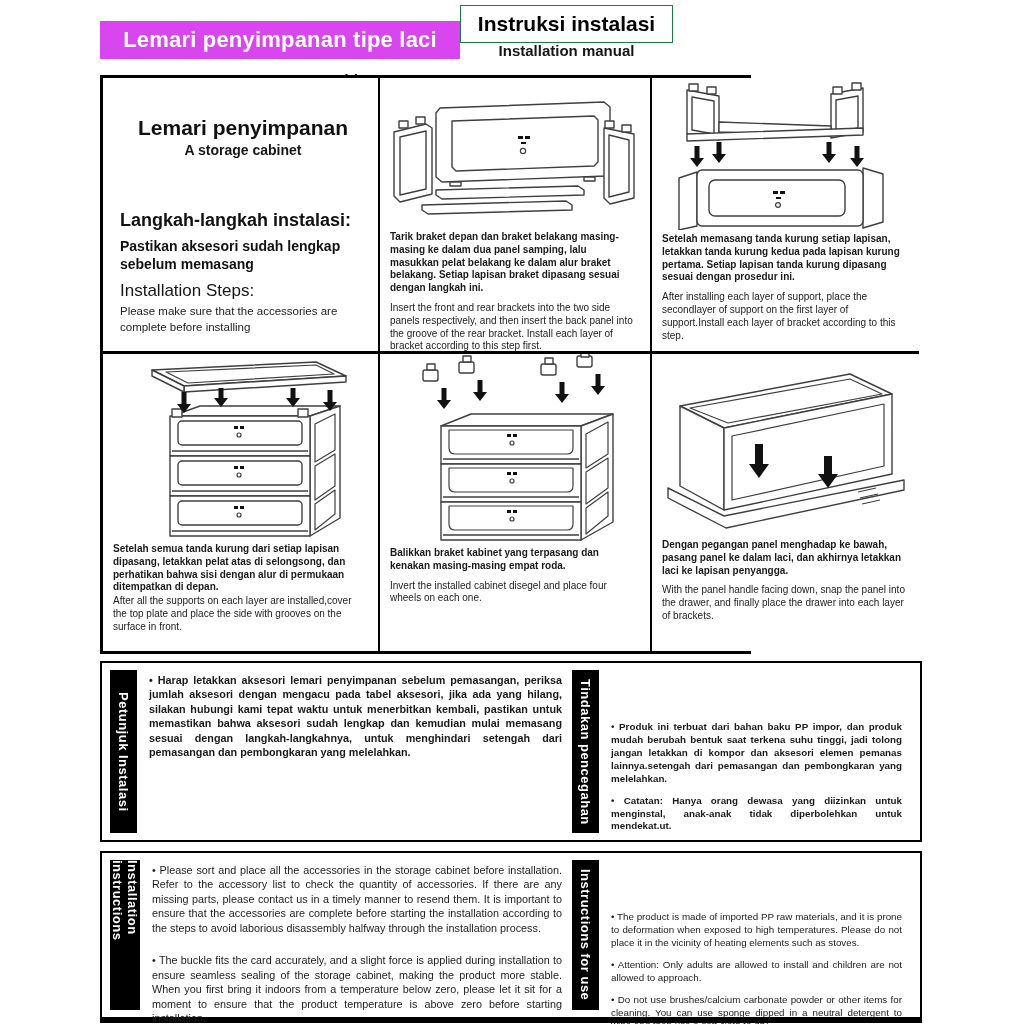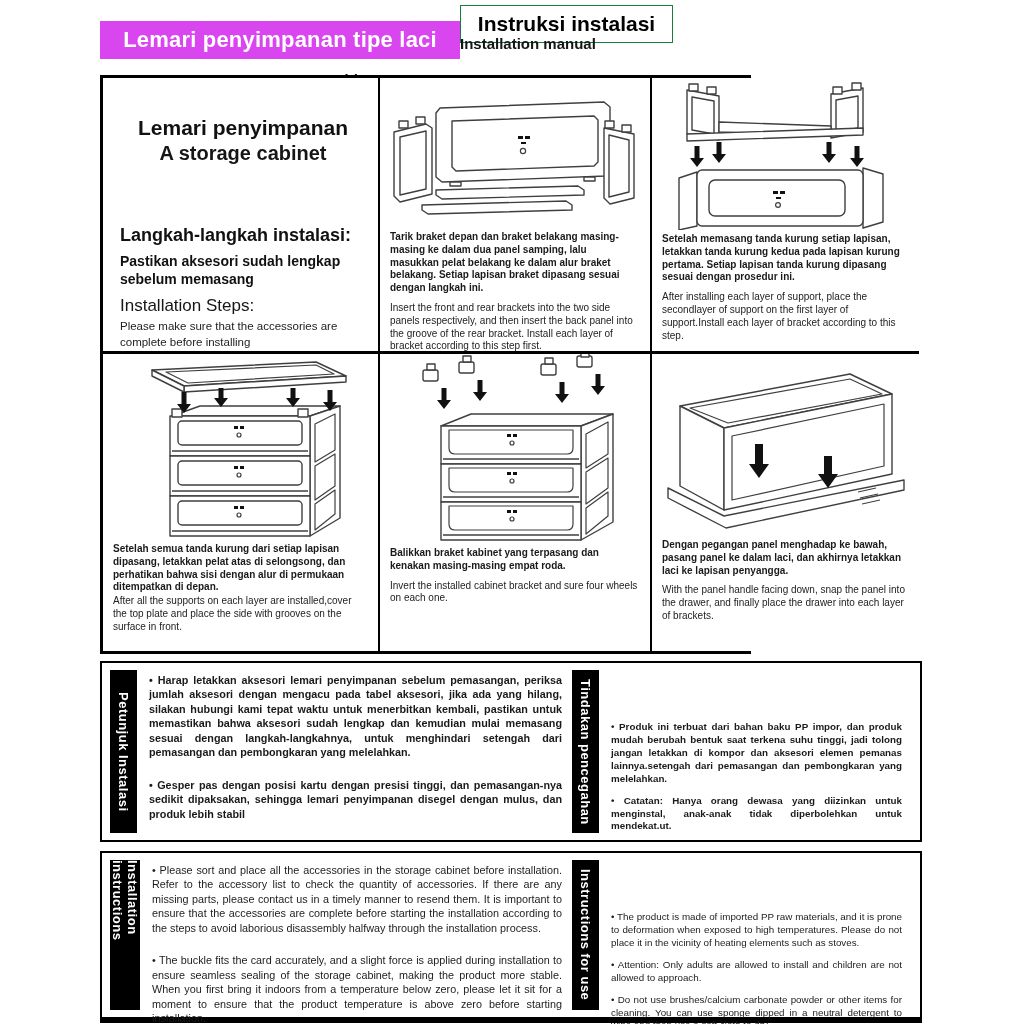--- a/index.html
+++ b/index.html
@@ -8,40 +8,40 @@
 
   
   .banner-black{position:absolute;left:100px;top:5px;width:360px;height:38px;
     background:#d946ef;color:#fff;font-weight:bold;font-size:22px;
     display:flex;align-items:center;justify-content:center;letter-spacing:.2px;margin-top:16px;}
   .banner-white{position:absolute;left:460px;top:5px;width:213px;height:38px;
     border:1px solid #15803d;box-sizing:border-box;background:#fff;color:#000;
     font-weight:bold;font-size:21px;display:flex;align-items:center;justify-content:center;}
   .sub1{position:absolute;left:100px;top:47px;width:360px;text-align:center;
     font-size:15px;font-weight:600;color:#161616;margin-top:24px;}
-  .sub2{position:absolute;left:460px;top:35px;width:213px;text-align:left;
+  .sub2{position:absolute;left:460px;top:42px;width:213px;text-align:center;
     font-size:15px;font-weight:600;color:#161616;}
 
   
   .grid{position:absolute;left:100px;top:75px;width:651px;height:579px;
     box-sizing:border-box;border:3px solid #000;display:grid;
     grid-template-columns:277px 272px 267px;grid-template-rows:276px 297px;background:#fff;}
   .cell{box-sizing:border-box;display:flex;flex-direction:column;overflow:hidden;background:#fff;}
   .c-r{border-right:2px solid #000;}
   .r1{border-bottom:3px solid #000;}
   .illus{flex:0 0 auto;display:block;margin:0 auto;}
   .cell-text{padding:3px 12px 6px 10px;}
   .txt-id{font-size:10px;line-height:1.28;font-weight:600;color:#1a1a1a;margin:0 0 7px 0;}
   .txt-en{font-size:10px;line-height:1.28;font-weight:normal;color:#222;margin:0;}
   .nogap .txt-id{margin-bottom:1px;}
 
   
   .intro{padding:38px 12px 0 17px;}
   .p-name{font-size:21px;font-weight:bold;text-align:center;margin:0;color:#111;}
-  .p-sub{font-size:20px;font-weight:600;text-align:center;margin:2px 0 8px 0;color:#161616;}
+  .p-sub{font-size:14px;font-weight:600;text-align:center;margin:2px 0 0 0;color:#161616;}
   .h-id{font-size:18px;font-weight:bold;margin:52px 0 0 0;color:#111;}
   .n-id{font-size:14px;font-weight:bold;margin:6px 0 0 0;line-height:1.3;color:#111;}
   .h-en{font-size:17px;font-weight:500;margin:8px 0 0 0;color:#161616;}
   .n-en{font-size:11.5px;font-weight:normal;margin:3px 0 0 0;line-height:1.32;color:#222;}
 
   
   .notes{position:absolute;left:100px;width:822px;box-sizing:border-box;
     border:2.5px solid #000;background:#fff;display:flex;align-items:stretch;padding:7px 8px;}
   .notesA{top:661px;height:181px;}
   .notesB{top:851px;height:172px;border-bottom:6px solid #000;}
@@ -246,21 +246,21 @@
             <rect x="130" y="118" width="4" height="3"></rect>
           <rect x="124" y="156" width="4" height="3"></rect>
             <rect x="130" y="156" width="4" height="3"></rect>
         </g>
         <circle class="lnn" cx="129" cy="89" r="2"></circle>
           <circle class="lnn" cx="129" cy="127" r="2"></circle>
           <circle class="lnn" cx="129" cy="165" r="2"></circle>
       </svg>
       <div class="cell-text">
         <p class="txt-id">Balikkan braket kabinet yang terpasang dan kenakan masing-masing empat roda.</p>
-        <p class="txt-en">Invert the installed cabinet bracket and sure four wheels on each one.</p>
+        <p class="txt-en">Invert the installed cabinet disegel and place four wheels on each one.</p>
       </div>
     </div>
 
     <div class="cell">
       <svg class="illus" width="270" height="182" viewBox="0 0 270 182">
         <g class="ln">
 
           <path d="M28,52 L198,20 L240,40 L72,74 Z"></path>
           <path class="lnn" d="M38,54 L198,25 L230,40 L76,69 Z"></path>
 
@@ -284,21 +284,20 @@
         <p class="txt-en">With the panel handle facing down, snap the panel into the drawer, and finally place the drawer into each layer of brackets.</p>
       </div>
     </div>
   </div>
 
   <div class="notes notesA">
     <div class="ngroup ng1">
       <div class="vbar">Petunjuk Instalasi</div>
       <div class="ntext big">
         <p>• Harap letakkan aksesori lemari penyimpanan sebelum pemasangan, periksa jumlah aksesori dengan mengacu pada tabel aksesori, jika ada yang hilang, silakan hubungi kami tepat waktu untuk menerbitkan kembali, pastikan untuk memastikan bahwa aksesori sudah lengkap dan kemudian mulai memasang sesuai dengan langkah-langkahnya, untuk menghindari setengah dari pemasangan dan pembongkaran yang melelahkan.</p>
-        <p>• Gesper pas dengan posisi kartu dengan presisi tinggi, dan pemasangan-nya sedikit dipaksakan, sehingga lemari penyimpanan disegel dengan mulus, dan produk lebih stabil</p>
       </div>
     </div>
     <div class="ngroup ng2">
       <div class="vbar">Tindakan pencegahan</div>
       <div class="ntext small">
         <p>• Produk ini terbuat dari bahan baku PP impor, dan produk mudah berubah bentuk saat terkena suhu tinggi, jadi tolong jangan letakkan di kompor dan aksesori elemen pemanas lainnya.setengah dari pemasangan dan pembongkaran yang melelahkan.</p>
         <p>• Catatan: Hanya orang dewasa yang diizinkan untuk menginstal, anak-anak tidak diperbolehkan untuk mendekat.ut.</p>
       </div>
     </div>
   </div>

